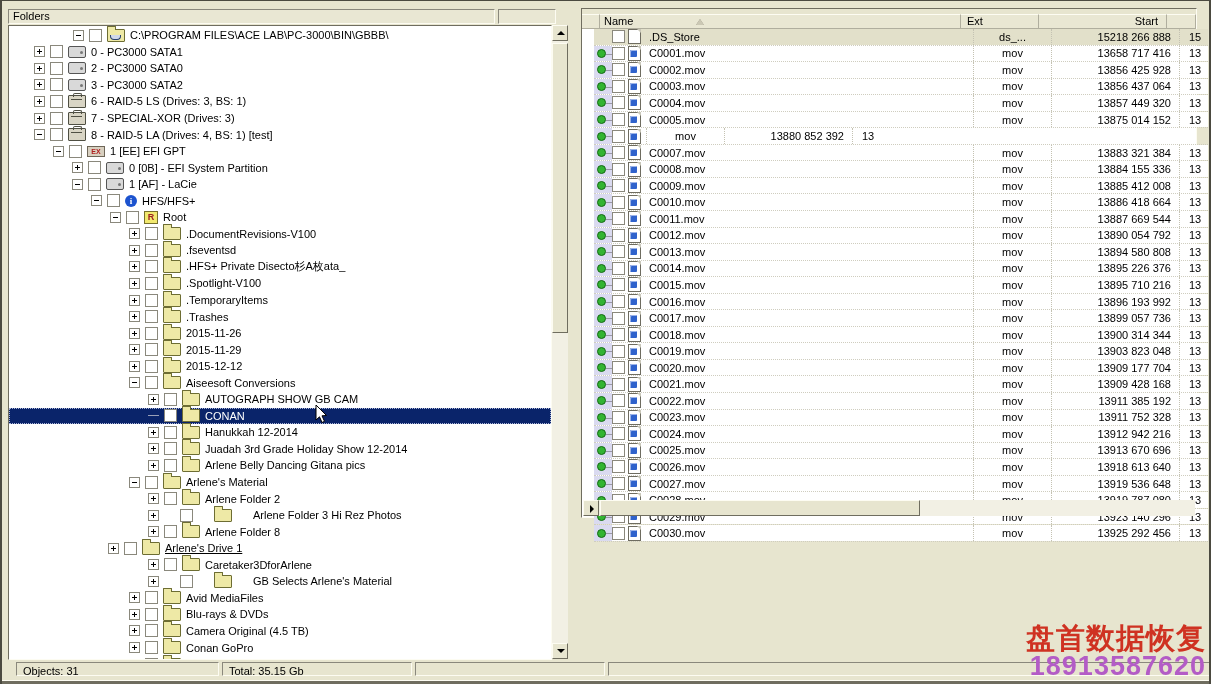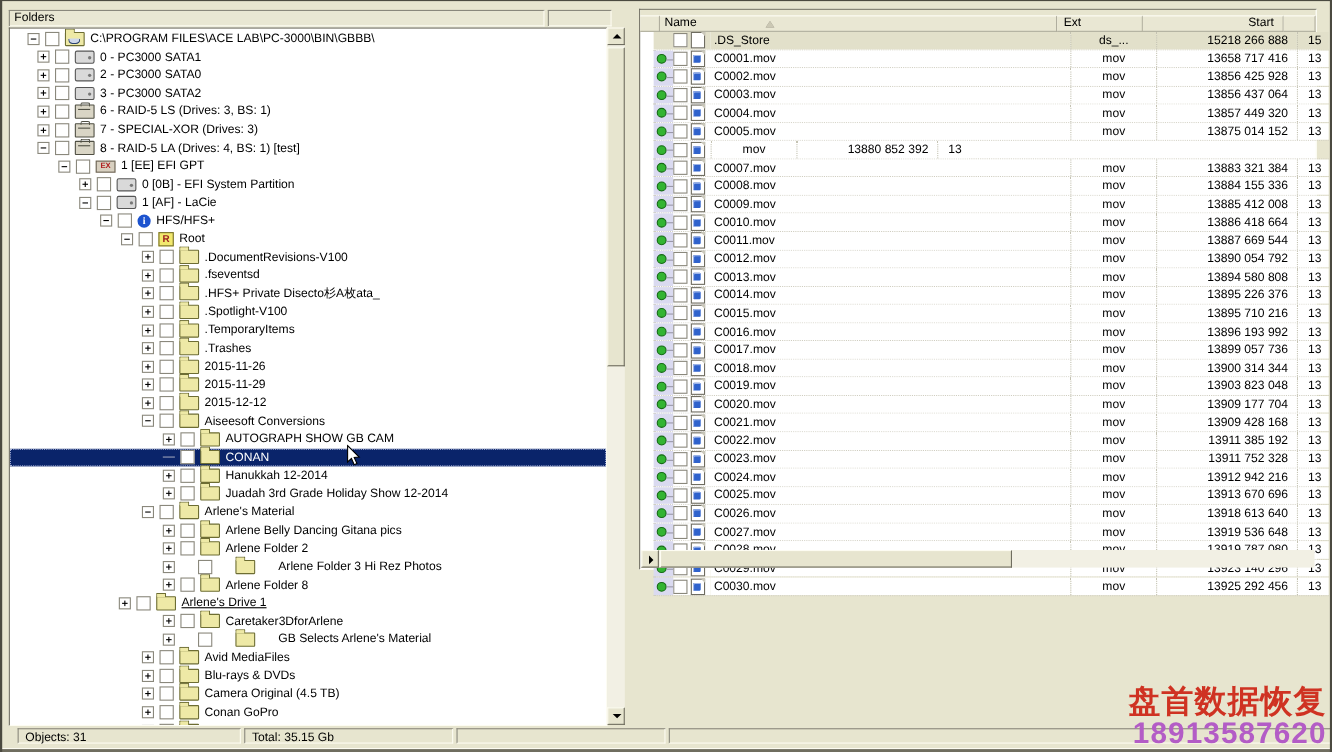--- a/index.html
+++ b/index.html
@@ -96,21 +96,21 @@
 <body>
 
 <div id="frame"></div>
 
 <div id="left-panel">
   <div class="lp-header">
     <div class="seg main">Folders</div>
     <div class="seg aux"></div>
   </div>
   <div id="tree-wrap">
-      <div class="tree-row" style="padding-left: 16px;">
+      <div class="tree-row" style="padding-left: 16px; margin-left: 48px;">
         <div class="expander minus"></div>
         <div class="cbx"></div>
         <div class="ticon icon-root-folder"></div>
         <span class="tlabel">C:\PROGRAM FILES\ACE LAB\PC-3000\BIN\GBBB\</span>
       </div>
       <div class="tree-row" style="padding-left: 25px;">
         <div class="expander plus"></div>
         <div class="cbx"></div>
         <div class="ticon icon-hdd"></div>
         <span class="tlabel">0 - PC3000 SATA1</span>
@@ -252,31 +252,31 @@
         <div class="cbx"></div>
         <div class="ticon icon-folder"></div>
         <span class="tlabel">Hanukkah 12-2014</span>
       </div>
       <div class="tree-row" style="padding-left: 139px;">
         <div class="expander plus"></div>
         <div class="cbx"></div>
         <div class="ticon icon-folder"></div>
         <span class="tlabel">Juadah 3rd Grade Holiday Show 12-2014</span>
       </div>
+      <div class="tree-row" style="padding-left: 139px;">
+        <div class="expander plus"></div>
+        <div class="cbx"></div>
+        <div class="ticon icon-folder"></div>
+        <span class="tlabel">Arlene Belly Dancing Gitana pics</span>
+      </div>
       <div class="tree-row" style="padding-left: 120px;">
         <div class="expander minus"></div>
         <div class="cbx"></div>
         <div class="ticon icon-folder"></div>
         <span class="tlabel">Arlene's Material</span>
-      </div>
-      <div class="tree-row" style="padding-left: 139px;">
-        <div class="expander plus"></div>
-        <div class="cbx"></div>
-        <div class="ticon icon-folder"></div>
-        <span class="tlabel">Arlene Belly Dancing Gitana pics</span>
       </div>
       <div class="tree-row" style="padding-left: 139px;">
         <div class="expander plus"></div>
         <div class="cbx"></div>
         <div class="ticon icon-folder"></div>
         <span class="tlabel">Arlene Folder 2</span>
       </div>
       <div class="tree-row" style="padding-left: 139px; gap: 16px;">
         <div class="expander plus"></div>
         <div class="cbx"></div>

